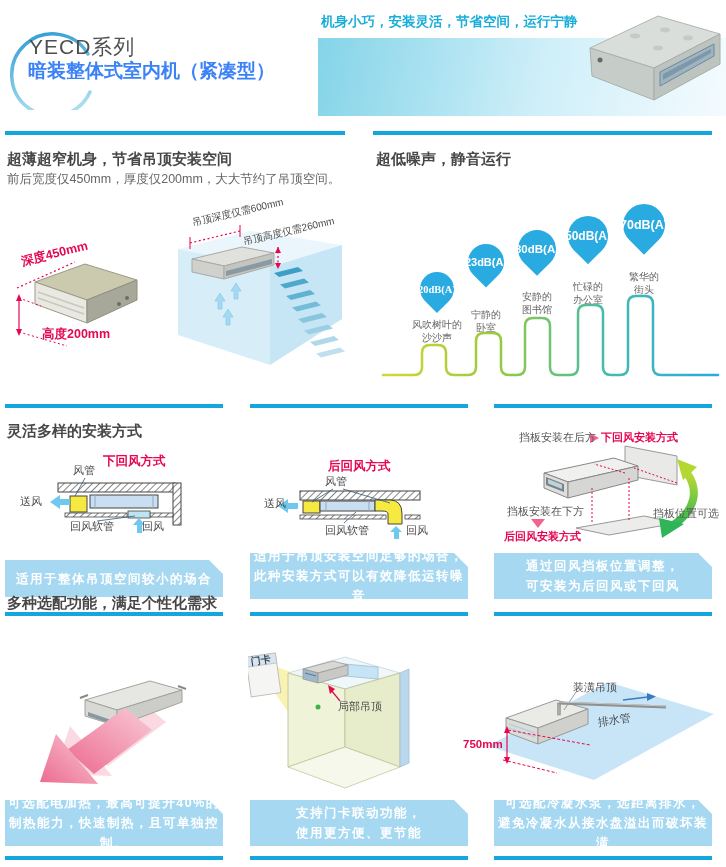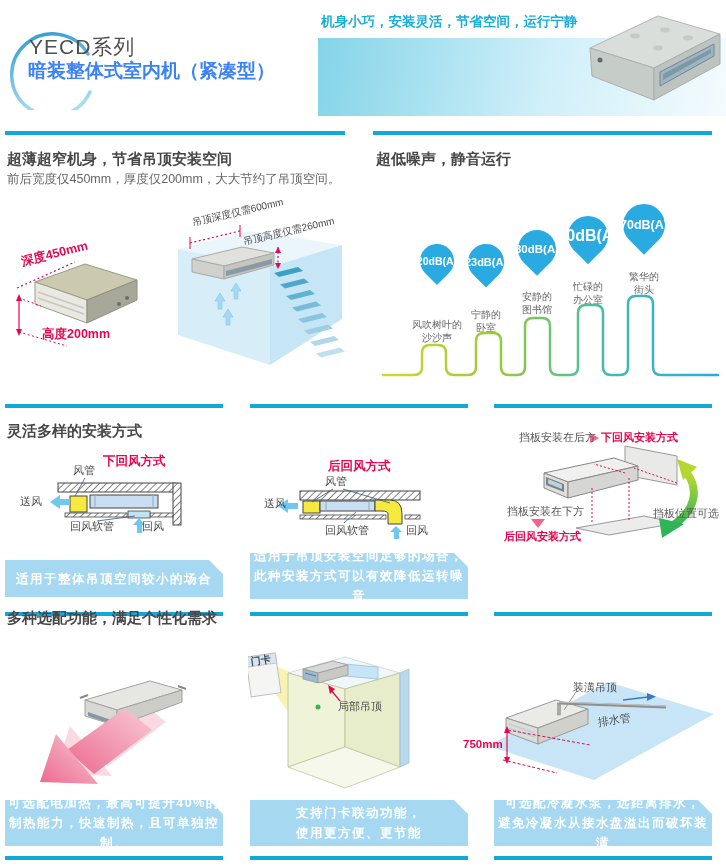--- a/index.html
+++ b/index.html
@@ -130,21 +130,21 @@
         <linearGradient id="waveG" gradientUnits="userSpaceOnUse" x1="10" y1="0" x2="345" y2="0">
           <stop offset="0" stop-color="#D4D733"></stop>
             <stop offset="0.33" stop-color="#9ACA3C"></stop>
           <stop offset="0.66" stop-color="#45BCA9"></stop>
             <stop offset="1" stop-color="#29ABE2"></stop>
         </linearGradient>
       </defs>
       <path d="M10,175 H41 Q49,175 49,167 V153 Q49,145 57,145 H65 Q73,145 73,153 V167 Q73,175 81,175 H95 Q103,175 103,167 V141 Q103,133 111,133 H120 Q128,133 128,141 V167 Q128,175 136,175 H144 Q152,175 152,167 V126 Q152,118 160,118 H169 Q177,118 177,126 V167 Q177,175 185,175 H197 Q205,175 205,167 V113 Q205,105 213,105 H222 Q230,105 230,113 V167 Q230,175 238,175 H247 Q255,175 255,167 V104 Q255,96 263,96 H272 Q280,96 280,104 V167 Q280,175 288,175 H345" fill="none" stroke="url(#waveG)" stroke-width="2.5" stroke-linecap="round"></path>
     </svg>
     <div id="noise-droplets" style="position:absolute;left:0;top:0;width:353px;height:200px;">
-        <div class="droplet" style="left: 47px; top: 44px; width: 34px; height: 34px;">
+        <div class="droplet" style="left: 47px; top: 72px; width: 34px; height: 34px; font-family: Liberation Serif, serif;">
           <div class="pin"></div>
           <div class="droplet-label" style="font-size: 10.5px;">20dB(A)</div>
         </div>
         <div class="droplet-desc" style="left: 24px; top: 118px;">
           <div>风吹树叶的</div>
           <div>沙沙声</div>
         </div>
         <div class="droplet" style="left: 95px; top: 44px; width: 36px; height: 36px;">
           <div class="pin"></div>
           <div class="droplet-label" style="font-size: 11px;">23dB(A)</div>
@@ -156,21 +156,21 @@
         <div class="droplet" style="left: 145px; top: 30px; width: 38px; height: 38px;">
           <div class="pin"></div>
           <div class="droplet-label" style="font-size: 11.5px;">30dB(A)</div>
         </div>
         <div class="droplet-desc" style="left: 124px; top: 90px;">
           <div>安静的</div>
           <div>图书馆</div>
         </div>
         <div class="droplet" style="left: 195px; top: 16px; width: 40px; height: 40px;">
           <div class="pin"></div>
-          <div class="droplet-label" style="font-size: 16px;">50dB(A)</div>
+          <div class="droplet-label" style="font-size: 12px;">50dB(A)</div>
         </div>
         <div class="droplet-desc" style="left: 175px; top: 80px;">
           <div>忙碌的</div>
           <div>办公室</div>
         </div>
         <div class="droplet" style="left: 250px; top: 4px; width: 42px; height: 42px;">
           <div class="pin"></div>
           <div class="droplet-label" style="font-size: 12.5px; text-align: right;">70dB(A)</div>
         </div>
         <div class="droplet-desc" style="left: 231px; top: 70px;">
@@ -274,25 +274,29 @@
     <polygon points="190,96 168,110 165,90" fill="#2FB457"></polygon>
 
     <polygon points="96,5 105,10 96,15" fill="#F2638F"></polygon>
     <polygon points="37,91 51,91 44,100" fill="#F2638F"></polygon>
   </svg>
   <div class="lab" style="left:519px;top:431px;color:#555;">挡板安装在后方</div>
   <div class="lab red" style="left:601px;top:431px;">下回风安装方式</div>
   <div class="lab" style="left:507px;top:505px;color:#555;">挡板安装在下方</div>
   <div class="lab red" style="left:504px;top:530px;">后回风安装方式</div>
   <div class="lab" style="left:653px;top:507px;color:#555;">挡板位置可选</div>
+  <div class="caption" style="left:494px;top:553px;width:218px;height:46px;">
+    <div>通过回风挡板位置调整，</div>
+    <div>可安装为后回风或下回风</div>
+  </div>
 
   <div class="divider" style="left:5px;top:612px;width:218px;"></div>
   <div class="divider" style="left:250px;top:612px;width:218px;"></div>
   <div class="divider" style="left:494px;top:612px;width:218px;"></div>
-  <div class="sec-h" style="left:7px;top:609px;">多种选配功能，满足个性化需求</div>
+  <div class="sec-h" style="left:7px;top:594px;">多种选配功能，满足个性化需求</div>
 
   <svg class="abs" style="left:10px;top:650px;" width="220" height="148" viewBox="0 0 220 148">
     <defs>
       <linearGradient id="pinkG" x1="1" y1="0" x2="0" y2="1">
         <stop offset="0" stop-color="#F9CAD7"></stop>
           <stop offset="1" stop-color="#EC6A8F"></stop>
       </linearGradient>
     </defs>
 
     <g opacity="0.55" transform="translate(14,-8)">

